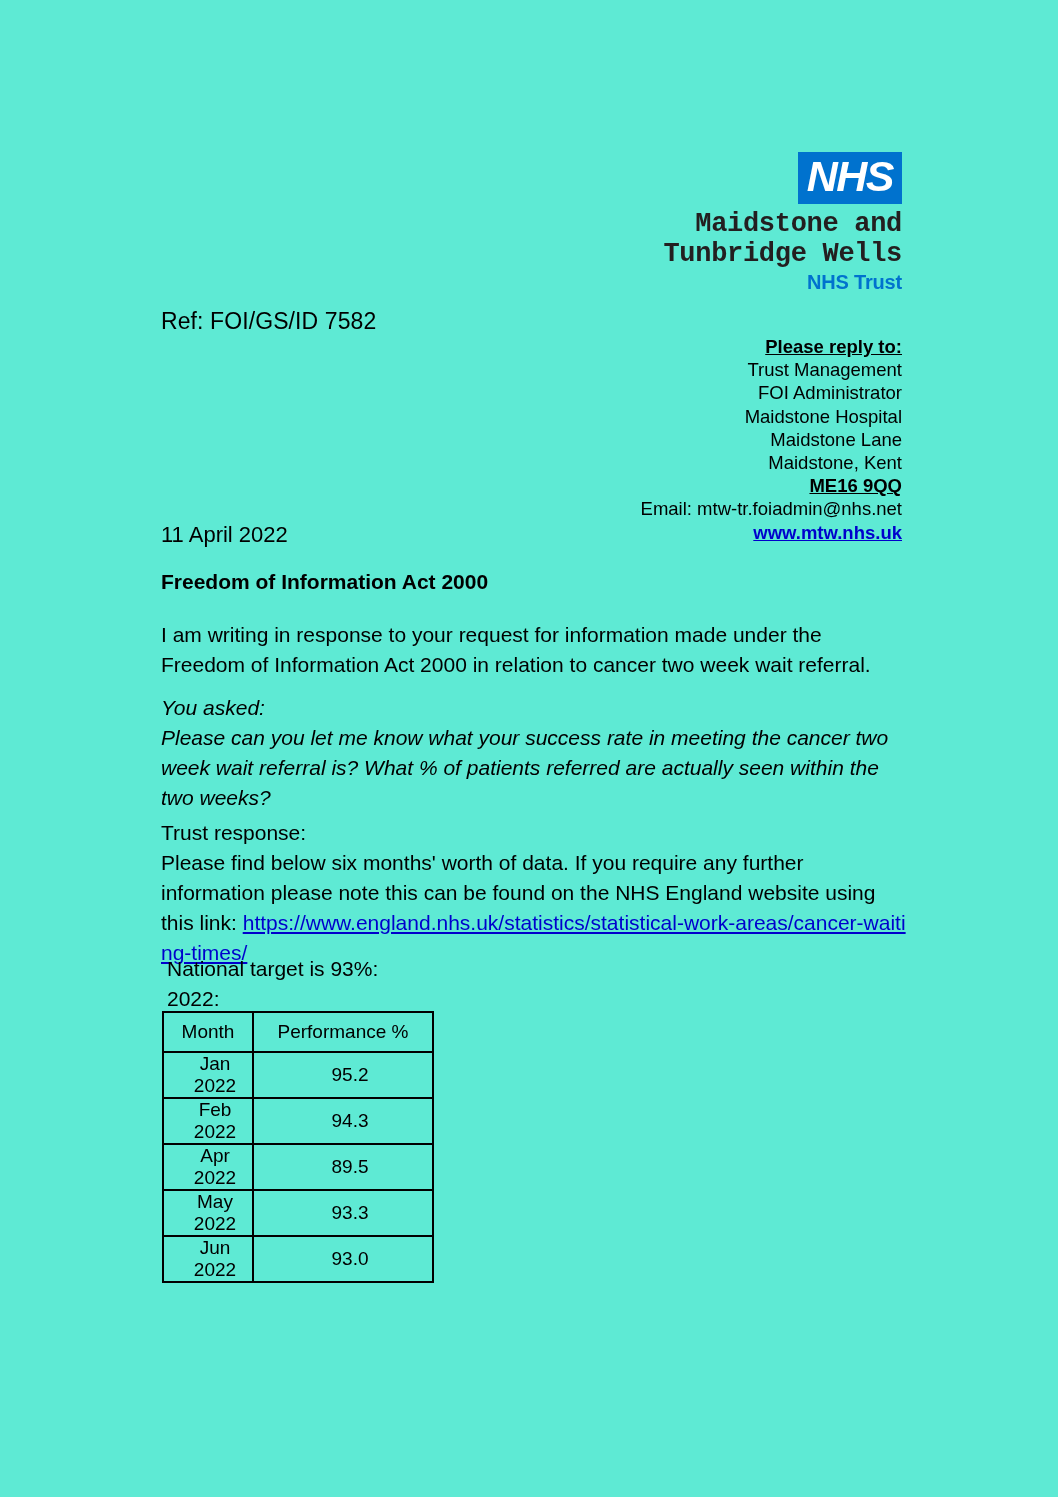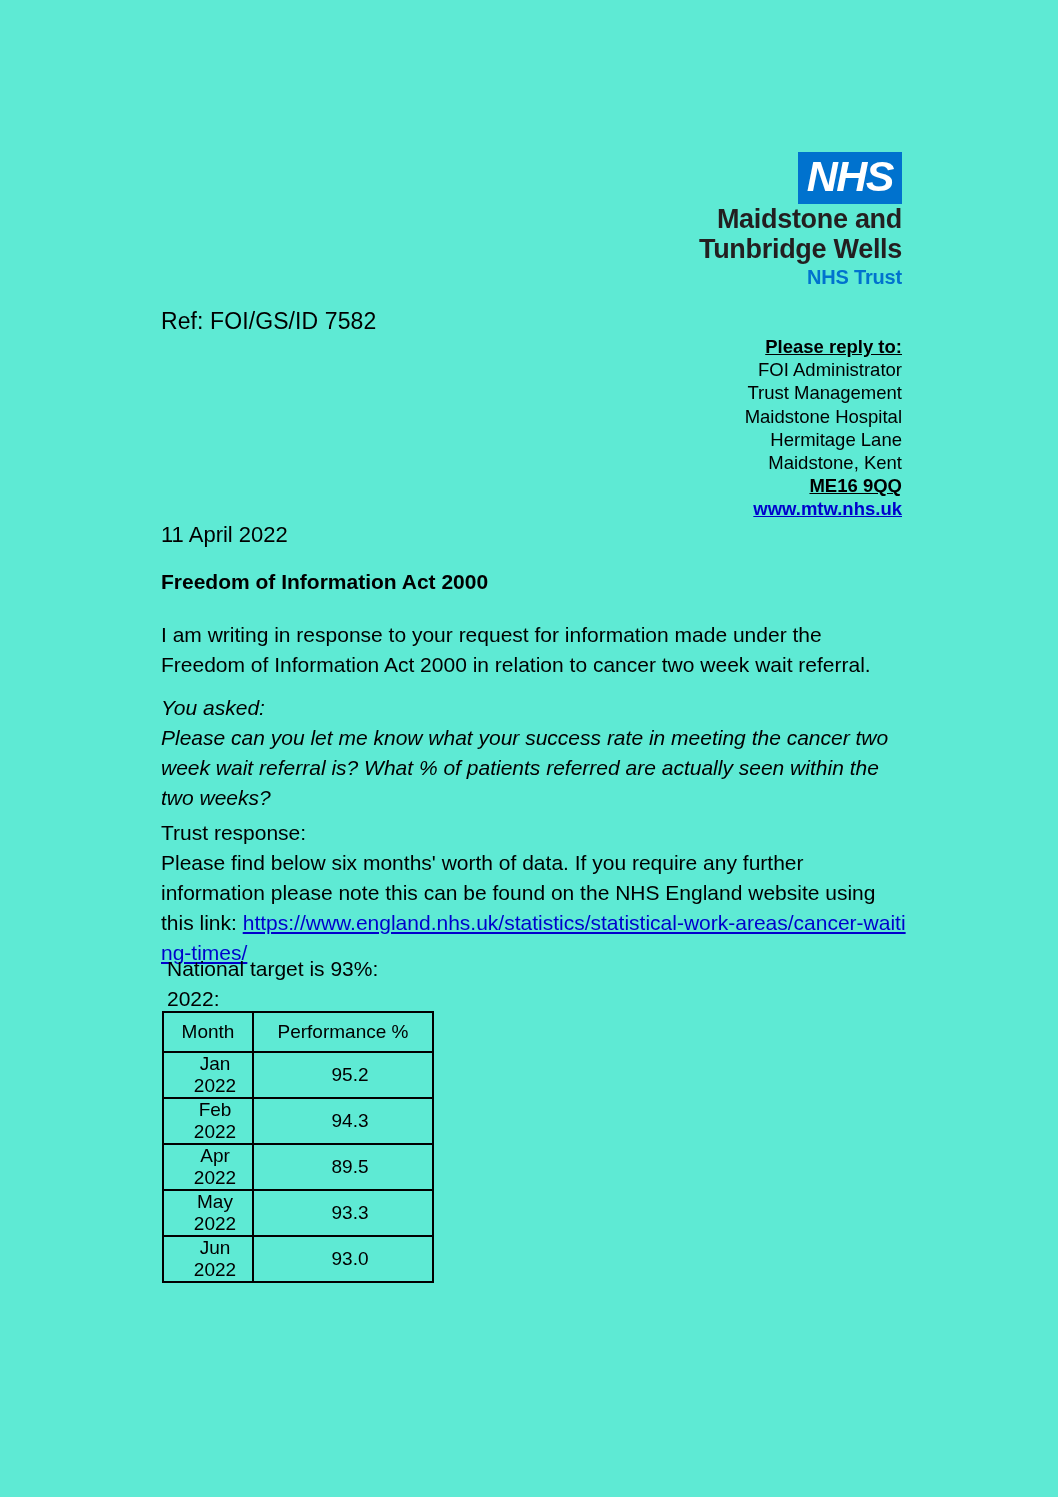--- a/index.html
+++ b/index.html
@@ -36,21 +36,22 @@
     display: block;
     font-family: "Liberation Sans", sans-serif;
     font-weight: bold;
     font-style: italic;
     font-size: 43px;
     letter-spacing: -1.5px;
     color: #ffffff;
     line-height: 1.02;
   }
   .trust-name {
-    font-family: Liberation Sans, sans-serif;
+    margin-top: 5px;
+    font-family: Liberation Mono, monospace;
     font-weight: bold;
     font-size: 27px;
     line-height: 1.12;
     color: #231f20;
     letter-spacing: -0.3px;
   }
   .trust-sub {
     margin-top: 2px;
     font-family: "Liberation Sans", sans-serif;
     font-weight: bold;
@@ -155,26 +156,27 @@
       <div>Maidstone and</div>
       <div>Tunbridge Wells</div>
     </div>
     <div class="trust-sub">NHS Trust</div>
   </div>
 
   <div class="ref-line">Ref: FOI/GS/ID 7582</div>
 
   <div class="address-block">
     <div class="bold">Please reply to:</div>
+    <div>Trust Management</div>
     <div>FOI Administrator</div>
-    <div>Trust Management</div>
     <div>Maidstone Hospital</div>
-    <div>Hermitage Lane</div>
+    <div>Maidstone Lane</div>
     <div>Maidstone, Kent</div>
     <div class="bold">ME16 9QQ</div>
+    <div>Email: mtw-tr.foiadmin@nhs.net</div>
     <div><a class="address-link" href="#">www.mtw.nhs.uk</a></div>
   </div>
 
   <div class="date-line">11 April 2022</div>
 
   <div class="subject-heading">Freedom of Information Act 2000</div>
 
   <div class="para p-intro">I am writing in response to your request for information made under the Freedom of Information Act 2000 in relation to cancer two week wait referral.</div>
 
   <div class="para p-asked">

